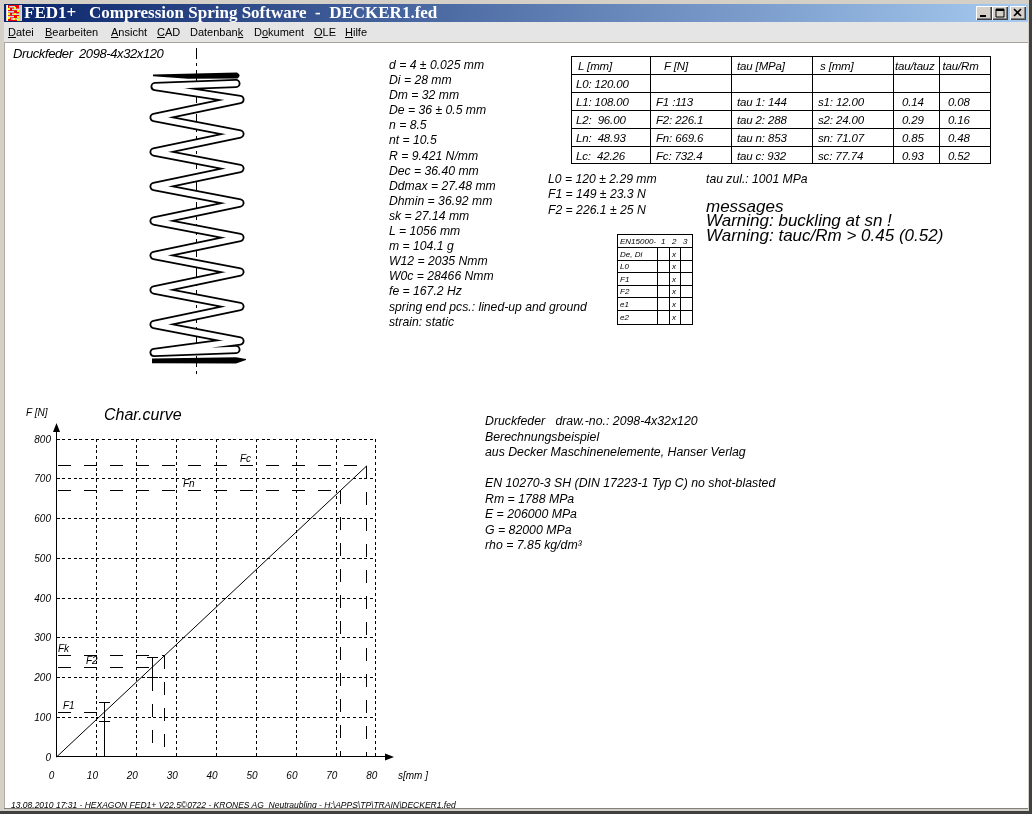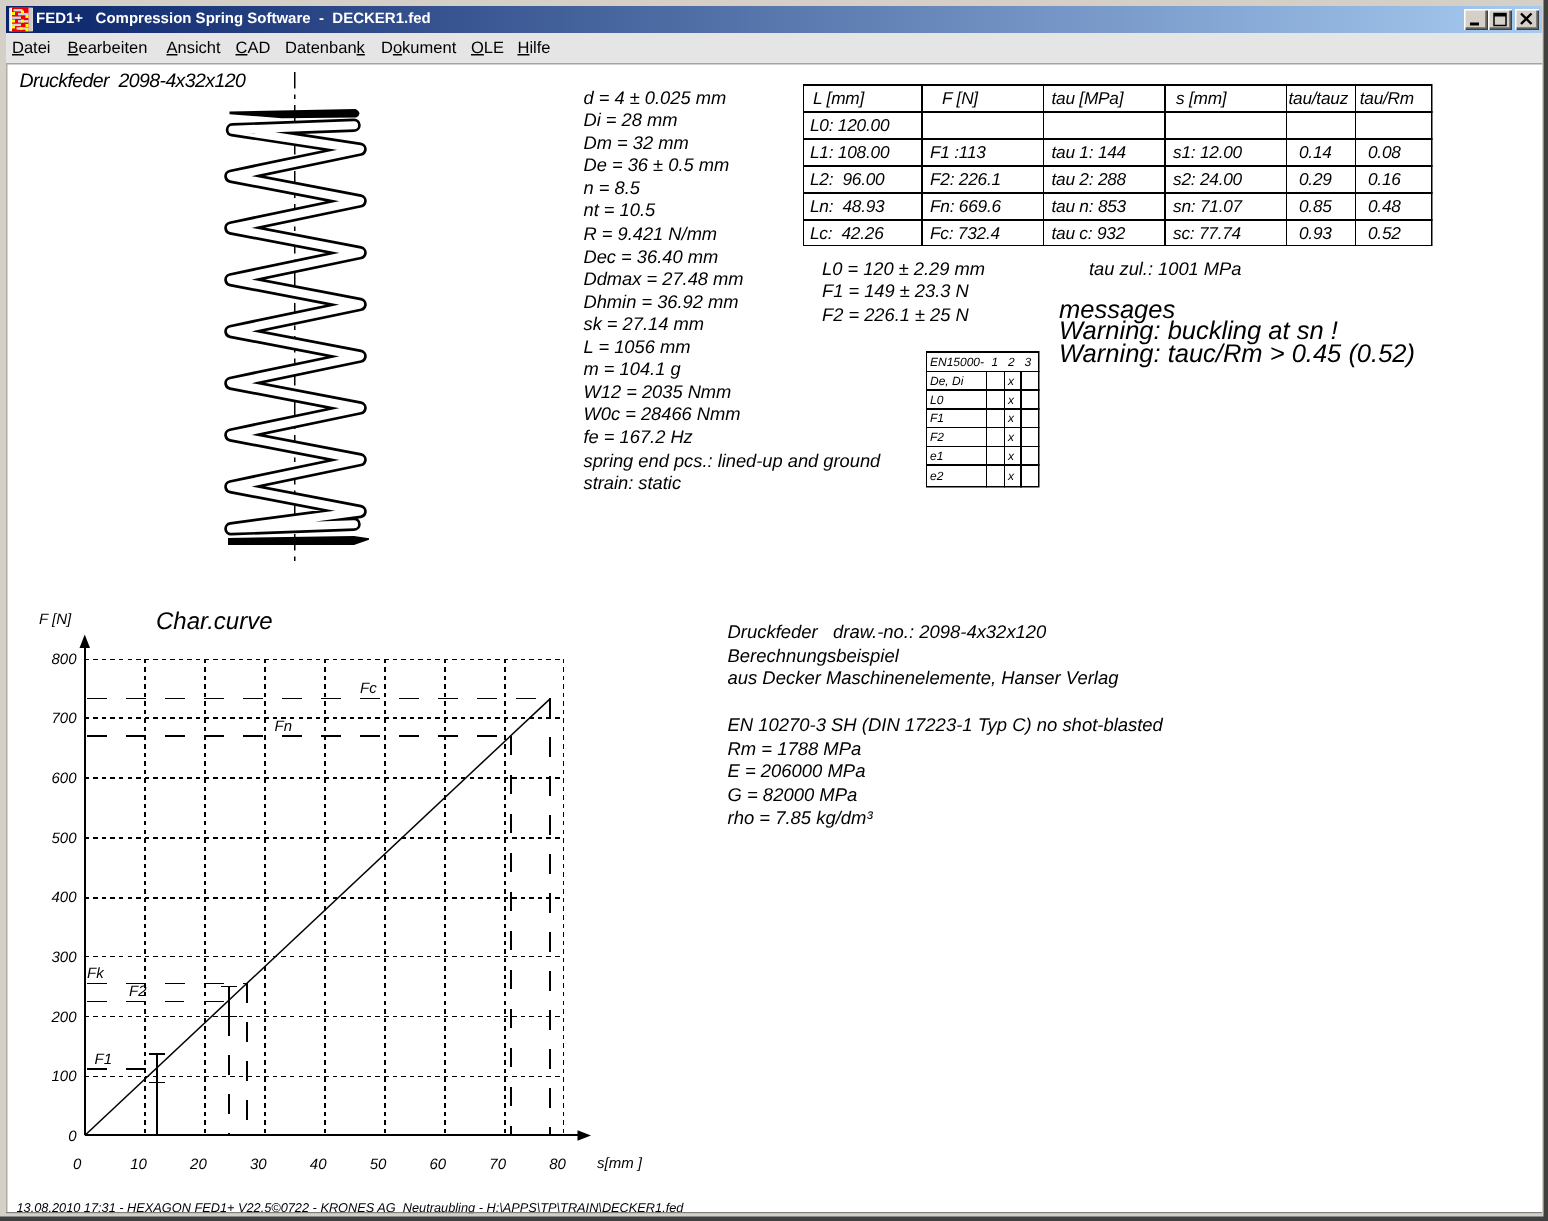--- a/index.html
+++ b/index.html
@@ -2,21 +2,21 @@
 <html><head>
 <meta charset="utf-8">
 <style>
   html,body{margin:0;padding:0;}
   body{width:1032px;height:814px;background:#d4d0c8;position:relative;overflow:hidden;
        font-family:"Liberation Sans",sans-serif;-webkit-font-smoothing:antialiased;}
   .abs{position:absolute;}
   .it{font-style:italic;}
   #titlebar{left:4px;top:4px;width:1024px;height:18px;
     background:linear-gradient(to right,#0a246a,#a6caf0);}
-  #title-text{left:24px;top:4px;color:#fff;font-weight:bold;font-size:10px;line-height:18px;white-space:pre;}
+  #title-text{left:24px;top:4px;color:#fff;font-weight:bold;font-size:17px;line-height:18px;white-space:pre;font-family:Liberation Serif, serif;}
   .tbtn{top:6px;width:16px;height:14px;background:#d4d0c8;
     box-shadow:inset 1px 1px 0 #fff, inset -1px -1px 0 #404040, inset -2px -2px 0 #808080;}
   #menubar{left:4px;top:22px;width:1024px;height:20px;background:#e5e5e5;font-size:11px;color:#000;}
   .mi{position:absolute;top:4px;}
   #client{left:4px;top:42px;width:1025px;height:767px;background:#fff;border-top:1px solid #a8a49c;border-left:1px solid #b0aca4;box-sizing:border-box;}
   #edge-r1{right:0;top:0;width:3px;height:814px;background:#404040;}
   #edge-r2{right:3px;top:42px;width:1px;height:770px;background:#d4d0c8;}
   #edge-b2{left:0;bottom:3px;width:1032px;height:2px;background:#d4d0c8;}
   #edge-b3{left:4px;top:808px;width:1024px;height:1px;background:#808080;}
   #edge-b1{left:0;bottom:0;width:1032px;height:3px;background:#404040;}
@@ -105,21 +105,21 @@
 Dhmin = 36.92 mm
 sk = 27.14 mm
 L = 1056 mm
 m = 104.1 g
 W12 = 2035 Nmm
 W0c = 28466 Nmm
 fe = 167.2 Hz
 spring end pcs.: lined-up and ground
 strain: static</div>
 
-  <div class="abs" style="left:535px;top:56px;width:420px;height:124px;">
+  <div class="abs" style="left:571px;top:56px;width:420px;height:124px;">
     <svg width="420" height="108" viewBox="0 0 420 108" font-family="Liberation Sans, sans-serif">
       <g stroke="#000" fill="none" shape-rendering="crispEdges">
         <rect x="0.5" y="0.5" width="419" height="107"></rect>
         <line x1="0" y1="18.5" x2="420" y2="18.5"></line>
         <line x1="0" y1="36.5" x2="420" y2="36.5"></line>
         <line x1="0" y1="54.5" x2="420" y2="54.5"></line>
         <line x1="0" y1="72.5" x2="420" y2="72.5"></line>
         <line x1="0" y1="90.5" x2="420" y2="90.5"></line>
         <line x1="79.5" y1="0" x2="79.5" y2="108"></line>
         <line x1="160.5" y1="0" x2="160.5" y2="108"></line>
@@ -159,21 +159,21 @@
         <text x="247" y="103.5">sc: 77.74</text>
         <text x="331" y="103.5">0.93</text>
         <text x="377" y="103.5">0.52</text>
       </g>
     </svg>
   </div>
 
   <div class="abs it blk" style="left:548px;top:172px;font-size:12.2px;line-height:15.4px;white-space:pre;">L0 = 120 ± 2.29 mm
 F1 = 149 ± 23.3 N
 F2 = 226.1 ± 25 N</div>
-  <div class="abs it blk" style="left:706px;top:172px;font-size:12.2px;margin-left:20px;">tau zul.: 1001 MPa</div>
+  <div class="abs it blk" style="left:706px;top:172px;font-size:12.2px;">tau zul.: 1001 MPa</div>
   <div class="abs it blk" style="left:706px;top:199.5px;font-size:17px;line-height:14.8px;white-space:pre;">messages
 Warning: buckling at sn !
 Warning: tauc/Rm &gt; 0.45 (0.52)</div>
 
   <div class="abs" style="left:617px;top:234px;width:63px;height:91px;">
     <svg width="76" height="91" font-family="Liberation Sans, sans-serif">
       <g fill="none" stroke="#000" shape-rendering="crispEdges">
         <rect x="0.5" y="0.5" width="75" height="90"></rect>
         <line x1="0" y1="13.5" x2="76" y2="13.5"></line>
         <line x1="0" y1="26" x2="76" y2="26"></line>

